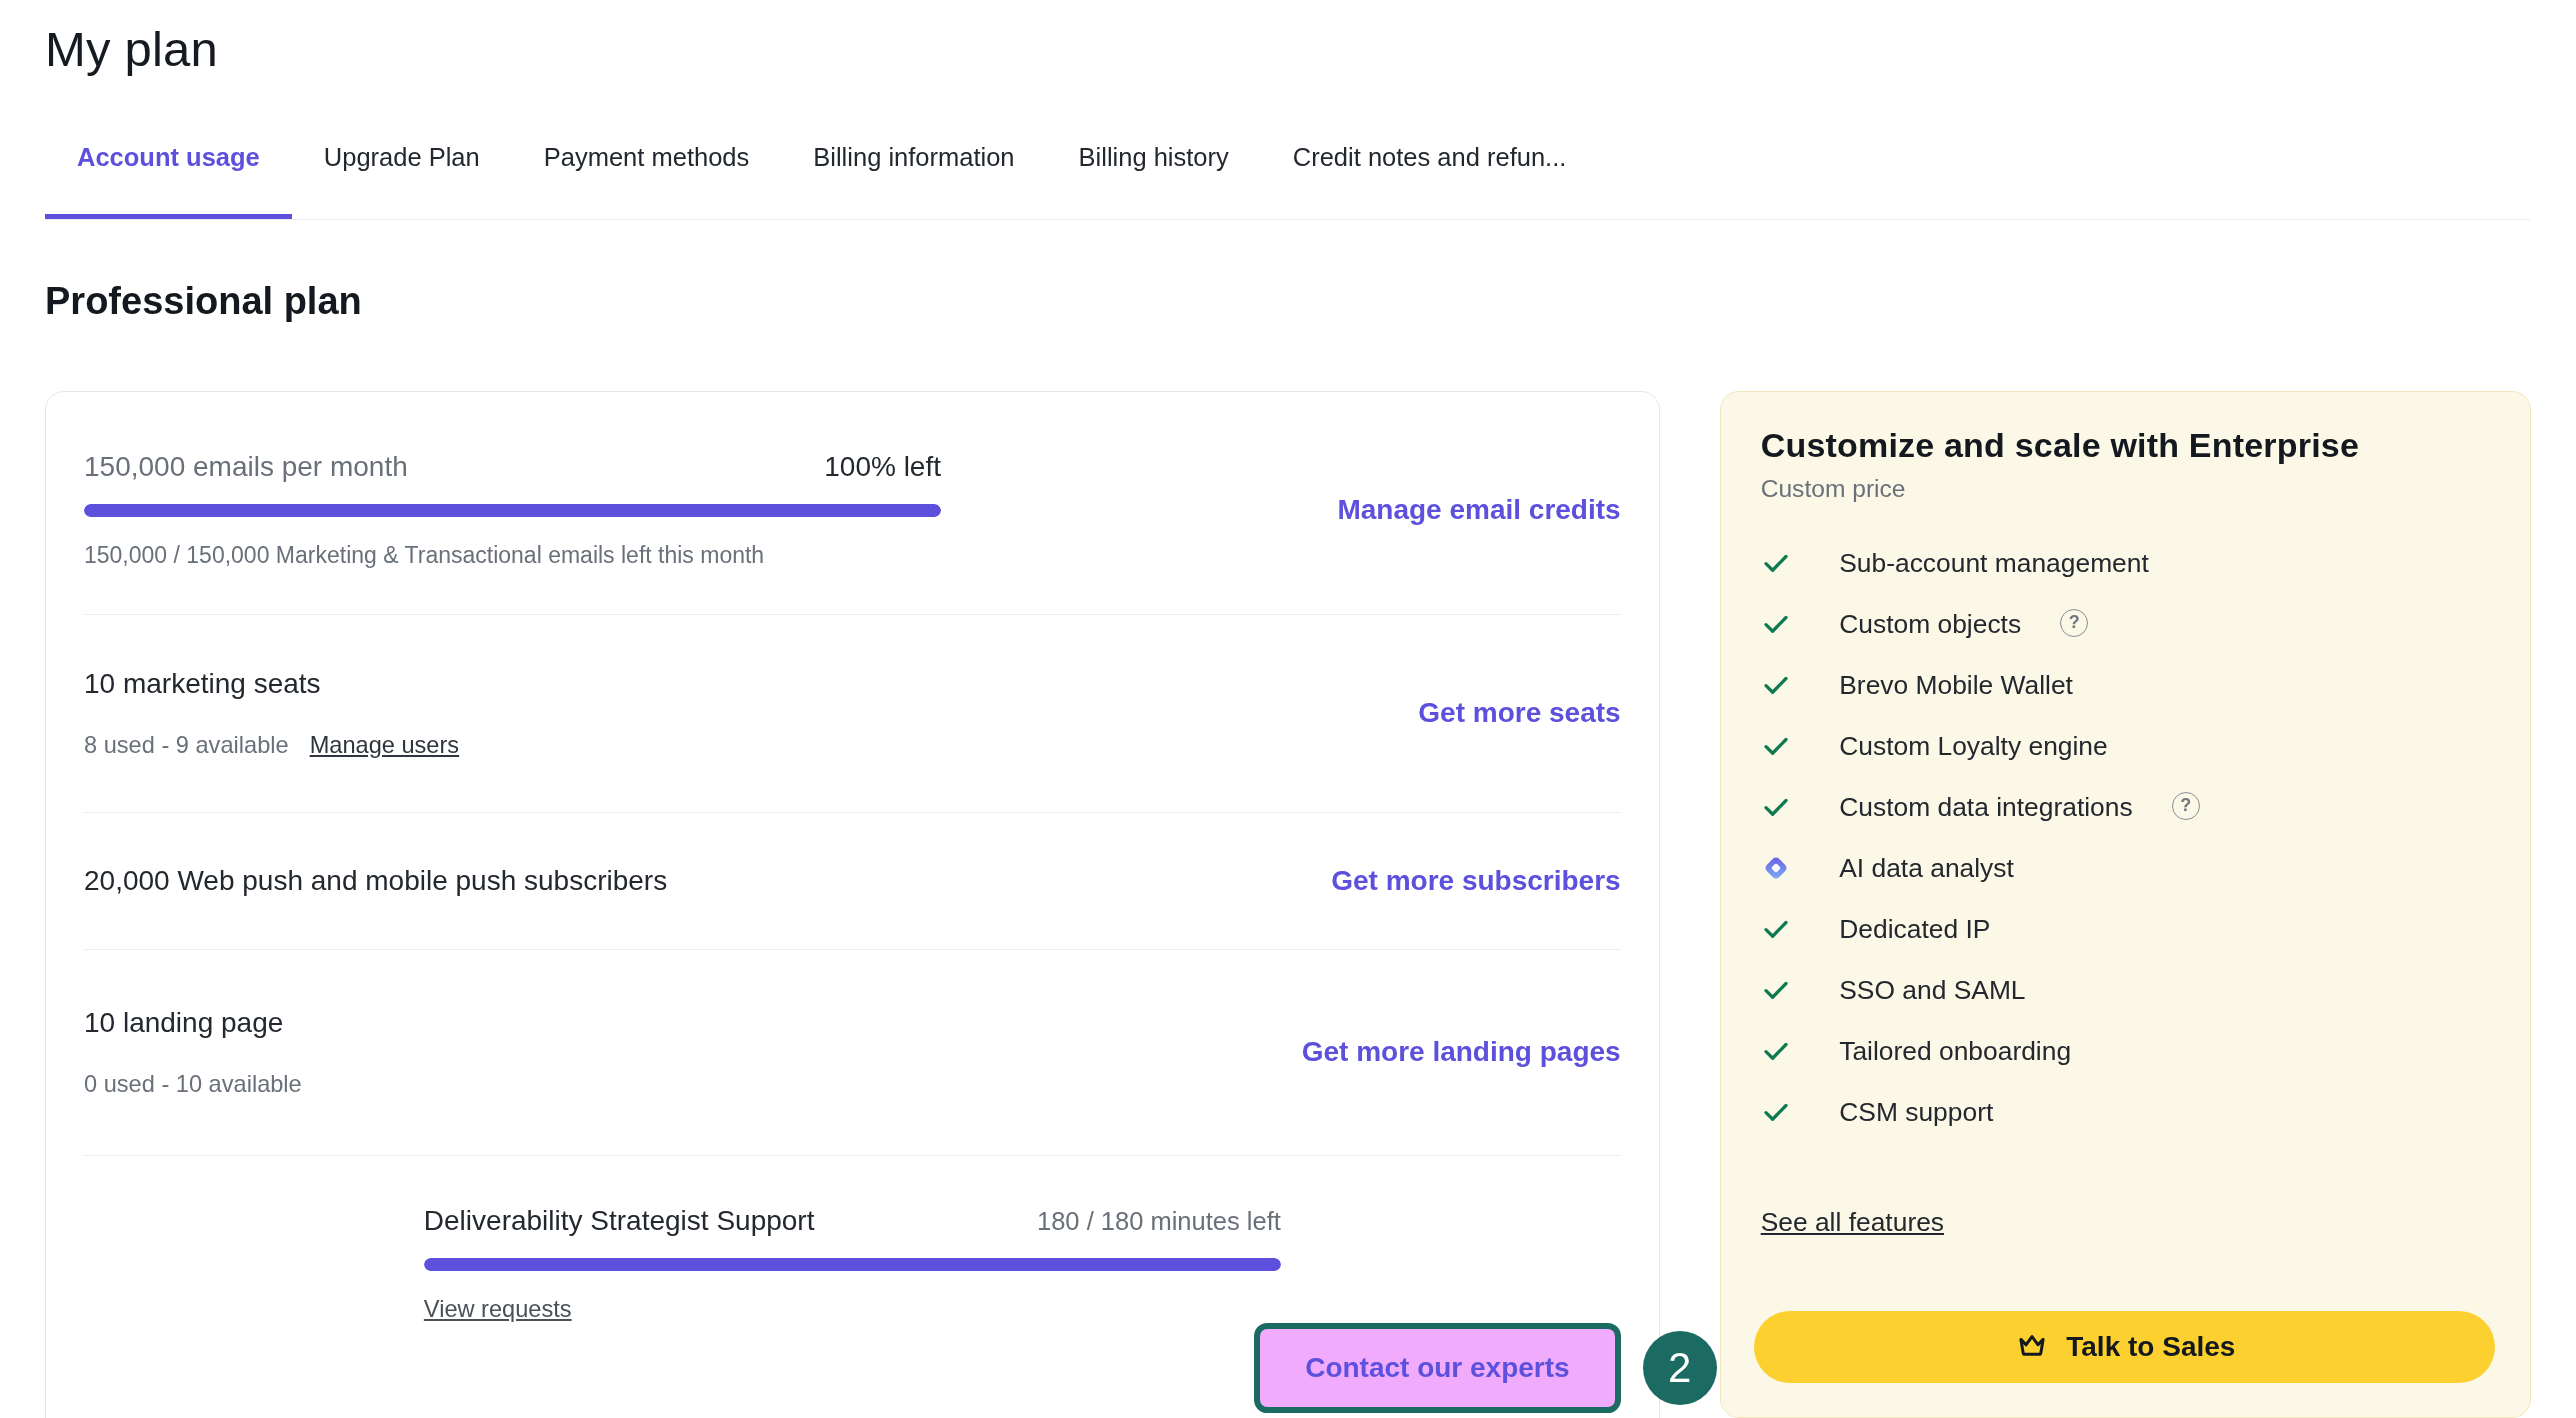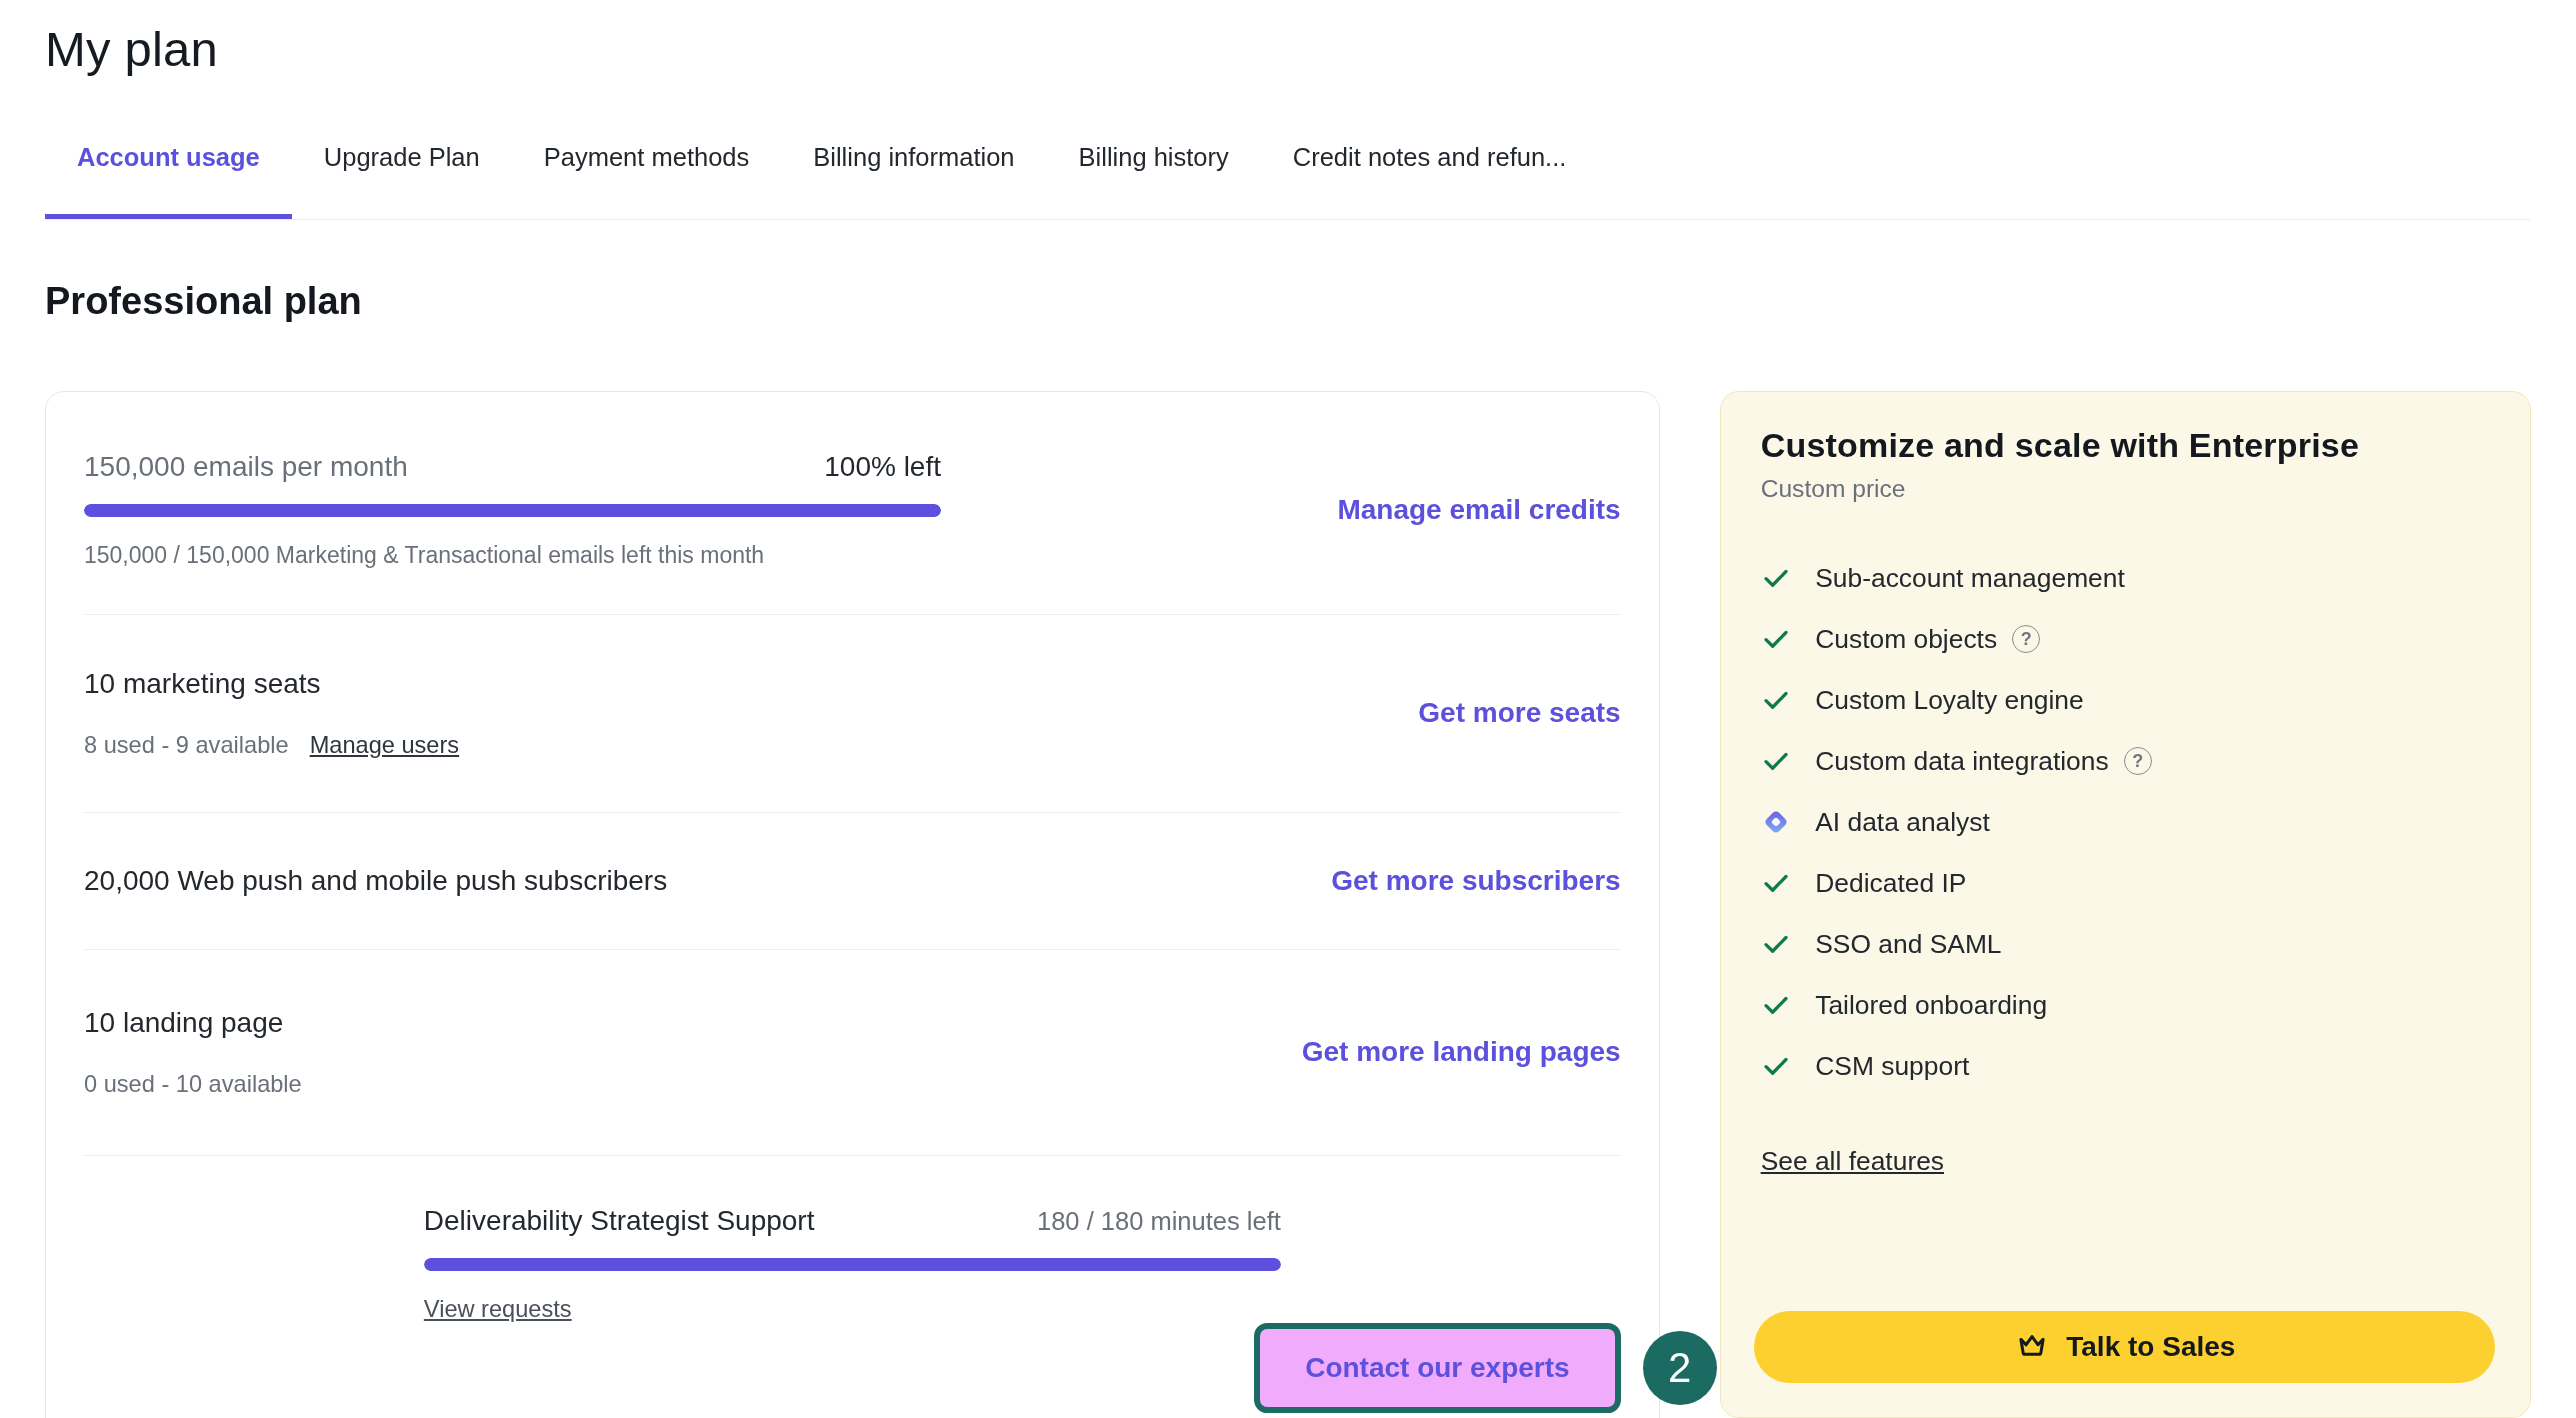--- a/index.html
+++ b/index.html
@@ -64,22 +64,22 @@
                 color:#fff; font-size:42px; display:flex; align-items:center;
                 justify-content:center; }
 
   
   .enterprise-card { width:823px; margin-left:60px; background:#fcf8e7;
                      border:1.9px solid #f1e6be; border-radius:19px;
                      padding:34px 34px 34px 40px; height:1027px; position:relative; }
   .ent-title { font-size:34px; font-weight:700; color:#14191f; letter-spacing:0.2px; }
   .ent-sub   { font-size:24.6px; color:#697079; margin-top:9.4px; }
   .feature-list { list-style:none; margin-top:45px; }
-  .feature-list li { display:flex; align-items:center; height:61px; font-size:26.4px;
-                     color:#23282e; }
+  .feature-list li { display:flex; align-items:flex-start; height:61px; font-size:26.4px;
+                     color:#23282e;gap:24px; }
   .f-icon { width:30px; height:30px; margin-right:24.6px; flex:none; display:flex;
             align-items:center; justify-content:center; }
   .help-icon { width:28px; height:28px; margin-left:15px; border:1.9px solid #868d96;
                border-radius:50%; color:#6f7680; font-size:18px; font-weight:700;
                display:inline-flex; align-items:center; justify-content:center;
                cursor:pointer; flex:none; }
   .see-all { display:inline-block; margin-top:49px; font-size:26.4px; color:#23282e;
              text-decoration:underline; cursor:pointer; }
   .sales-btn { position:absolute; left:33px; right:35px; bottom:34px; height:72px;
                border:none; border-radius:36px; background:#fcd02e; color:#14191f;
@@ -201,20 +201,28 @@
           </span>
           <span>Custom objects</span>
           <span class="help-icon">?</span>
         </li>
         <li>
           <span class="f-icon">
             <svg width="30" height="30" viewBox="0 0 24 24">
                 <path d="M4 12.5 L9.3 17.8 L20 6.8" stroke="#0e7a50" stroke-width="2.6" fill="none" stroke-linecap="round" stroke-linejoin="round"></path>
               </svg>
           </span>
+          <span>Brevo Mobile Wallet</span>
+        </li>
+        <li>
+          <span class="f-icon">
+            <svg width="30" height="30" viewBox="0 0 24 24">
+                <path d="M4 12.5 L9.3 17.8 L20 6.8" stroke="#0e7a50" stroke-width="2.6" fill="none" stroke-linecap="round" stroke-linejoin="round"></path>
+              </svg>
+          </span>
           <span>Custom Loyalty engine</span>
         </li>
         <li>
           <span class="f-icon">
             <svg width="30" height="30" viewBox="0 0 24 24">
                 <path d="M4 12.5 L9.3 17.8 L20 6.8" stroke="#0e7a50" stroke-width="2.6" fill="none" stroke-linecap="round" stroke-linejoin="round"></path>
               </svg>
           </span>
           <span>Custom data integrations</span>
           <span class="help-icon">?</span>

